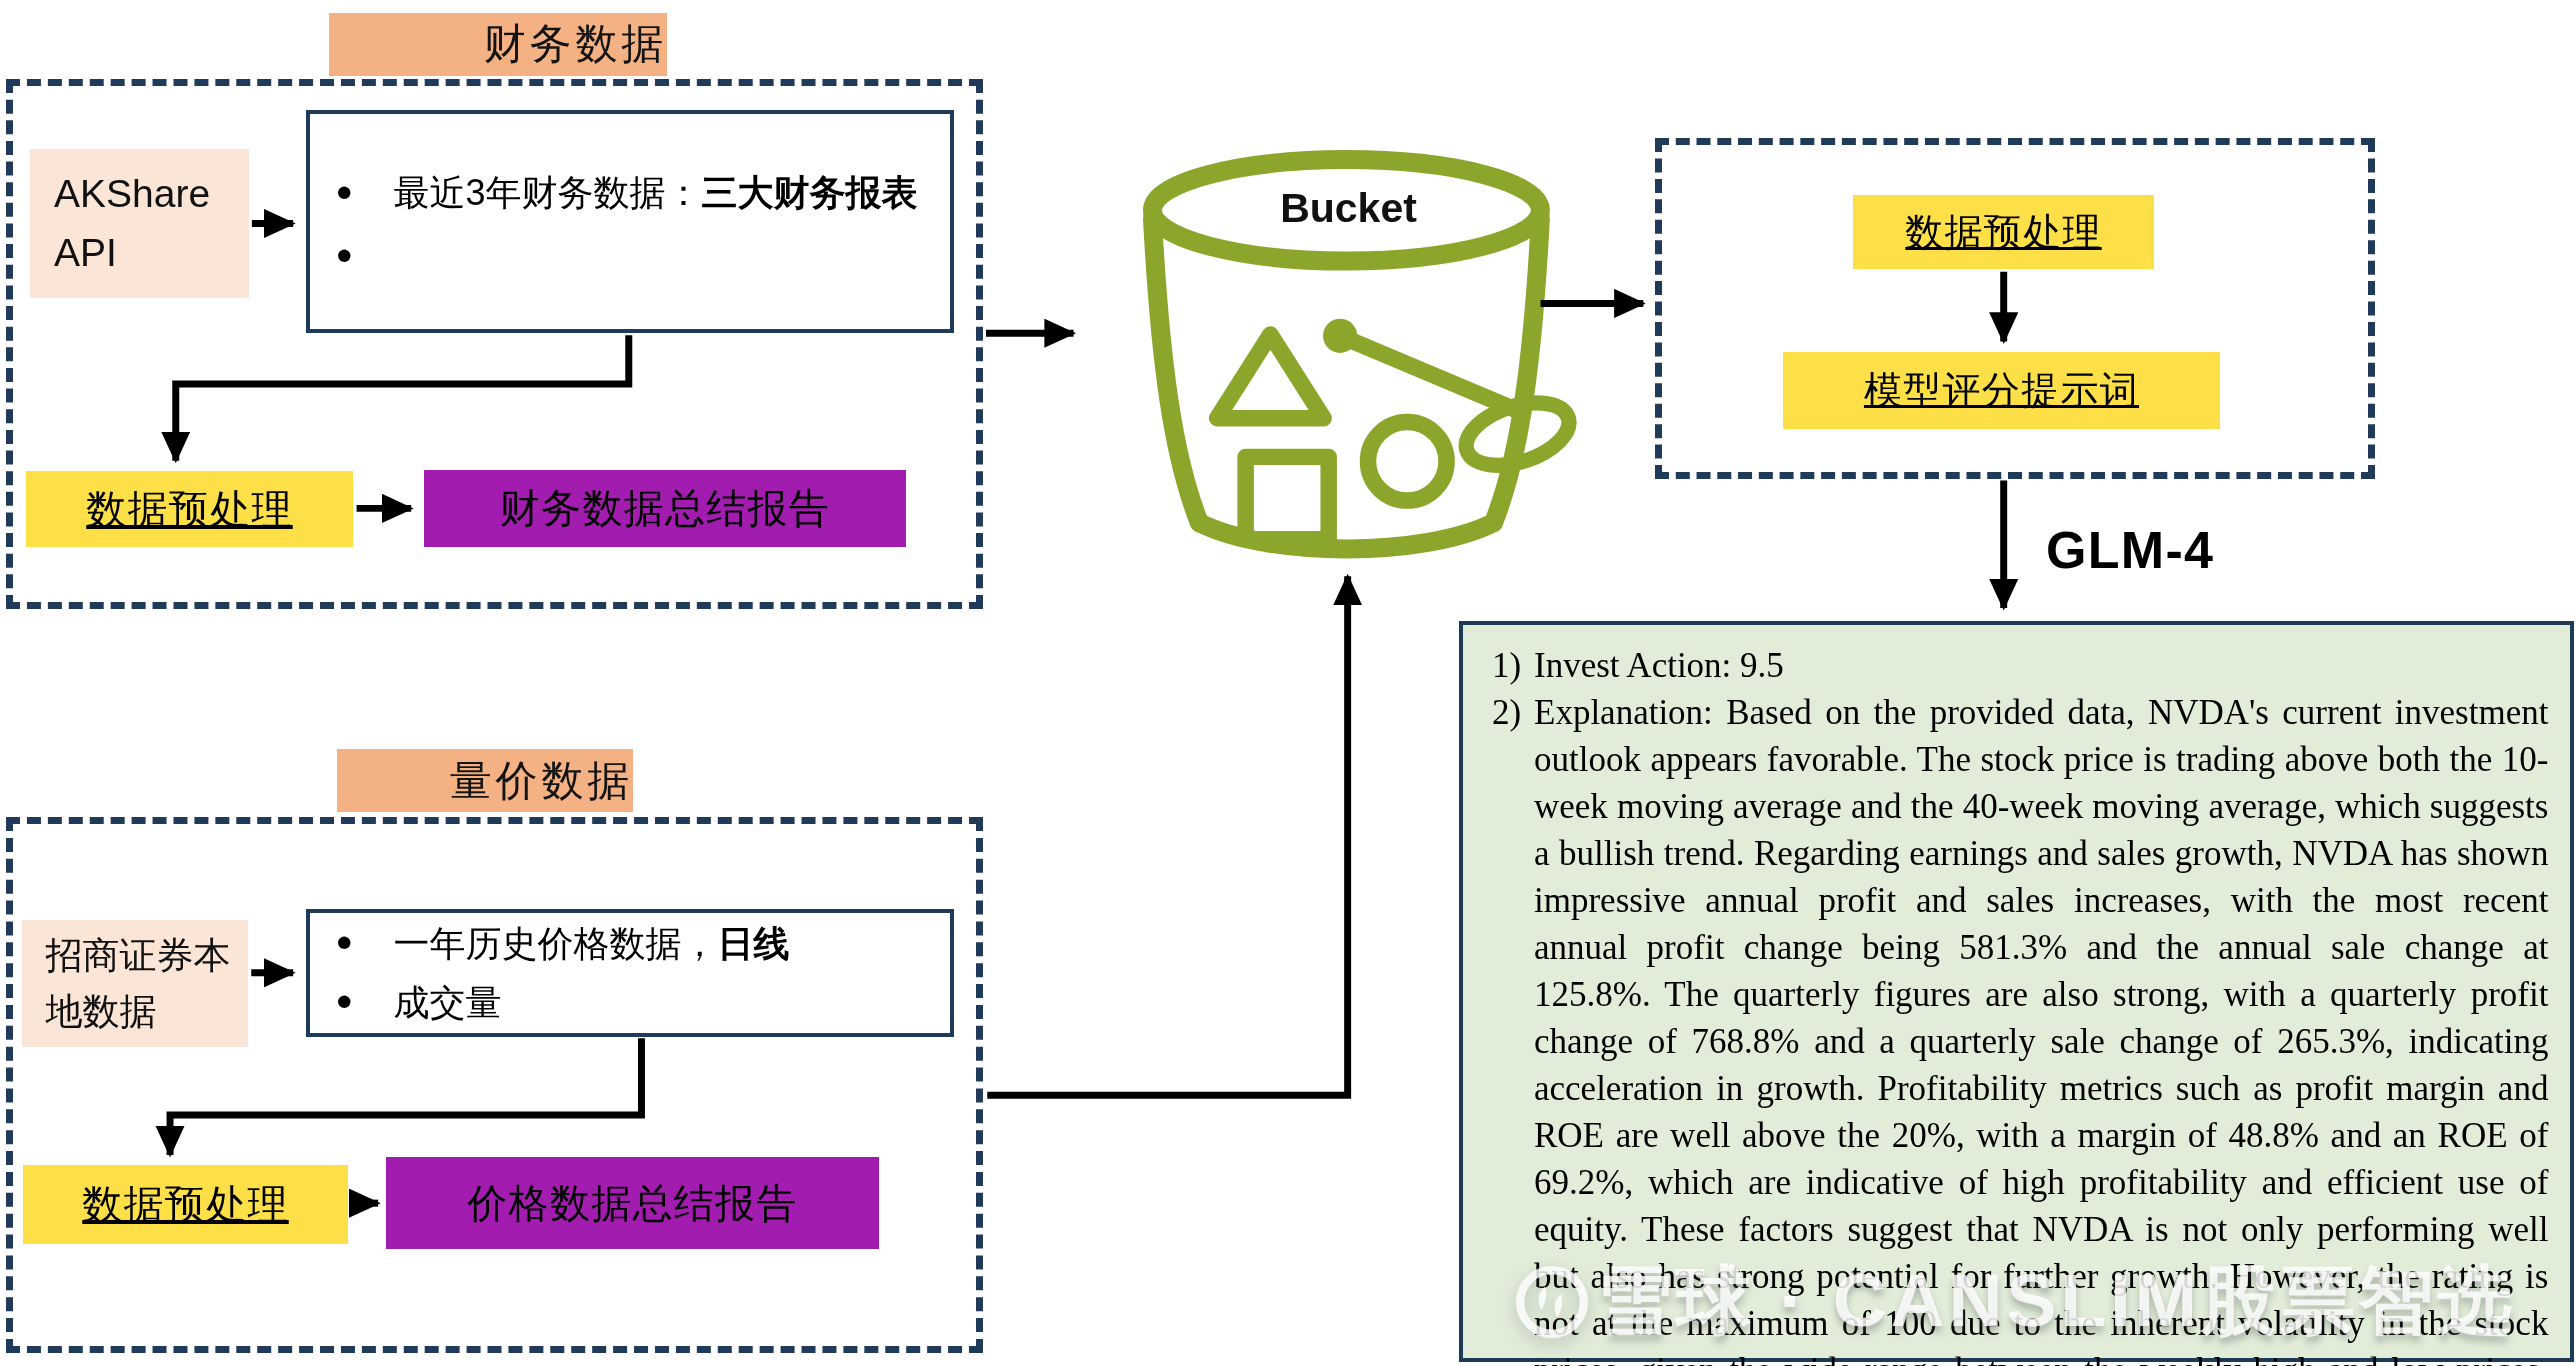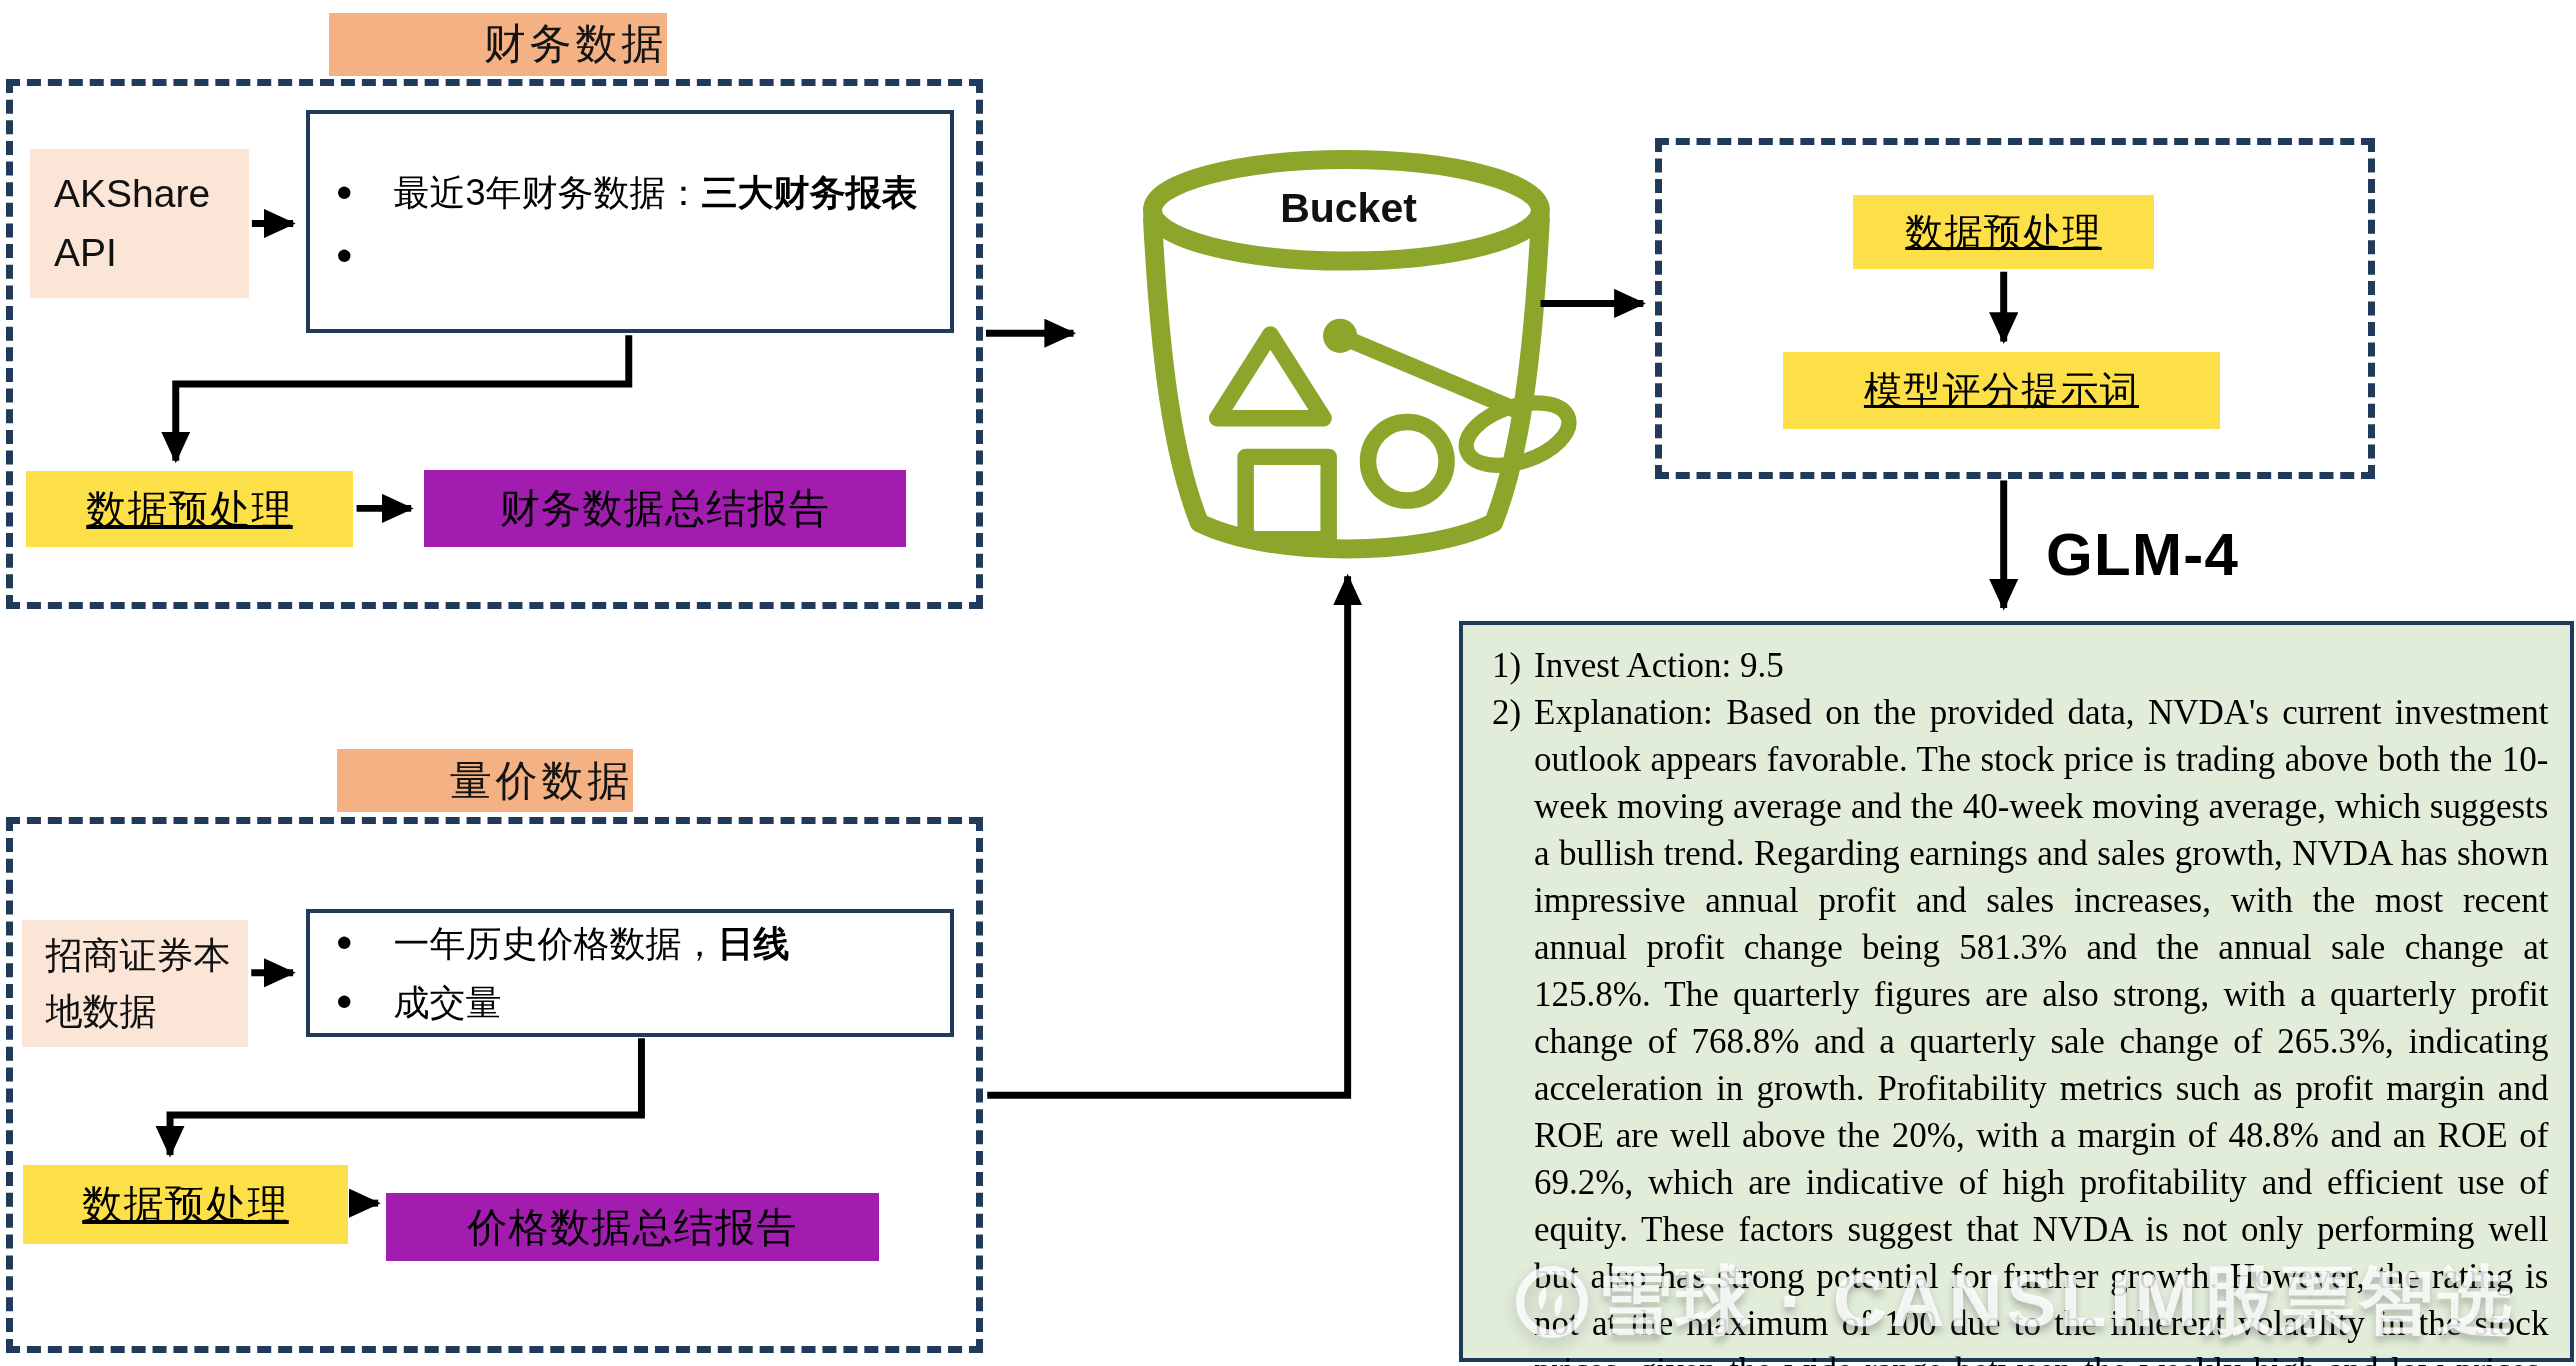--- a/index.html
+++ b/index.html
@@ -29,21 +29,21 @@
   .bullet-dot{flex:0 0 58px;font-size:29px;padding-top:3.8px;padding-left:9px;}
   .bold{font-weight:bold;}
   
   .node{
     display:flex;align-items:center;justify-content:center;
     font-size:40px;letter-spacing:1.3px;color:#000;z-index:3;text-align:center;
   }
   .blue{background:#fde047;text-decoration:underline;}
   .green{background:#a21caf;font-family:Liberation Serif, serif;}
   
-  #glm-label{left:2046px;top:520px;font-size:60px;font-weight:600;z-index:3;letter-spacing:1.3px;}
+  #glm-label{left:2046px;top:520px;font-size:52px;font-weight:600;z-index:3;letter-spacing:1.3px;}
   
   #bucket-wrap{left:1123px;top:152px;width:457px;height:431px;z-index:2;}
   #bucket-wrap svg{overflow:visible;}
   #bucket-label{
     left:1193px;top:185px;width:311px;z-index:3;text-align:center;
     font-size:41px;font-weight:600;color:#111;
   }
   
   #result-box{
     left:1459px;top:621px;width:1115px;height:741px;
@@ -109,21 +109,21 @@
   </div>
   <div class="bullet-item">
     <span class="bullet-dot">●</span>
     <span><span>成交量</span><span class="bold"></span></span>
   </div>
 </div>
 
 <div class="abs node blue" style="left:23px;top:1165px;width:325px;height:79px;">
   <span>数据预处理</span>
 </div>
-<div class="abs node green" style="left:386px;top:1193px;width:493px;height:68px;">
+<div class="abs node green" style="left:386px;top:1157px;width:493px;height:92px;">
   <span>价格数据总结报告</span>
 </div>
 
 <div class="abs" id="bucket-wrap">
   <svg width="457" height="431" viewBox="0 0 720 680" fill="none" stroke="#8BA62B" stroke-width="30" stroke-linecap="round" stroke-linejoin="round">
     <ellipse cx="352" cy="92" rx="306" ry="80"></ellipse>
     <path d="M 46 105 C 58 330 78 480 120 585"></path>
     <path d="M 658 105 C 646 330 626 480 584 585"></path>
     <path d="M 120 585 C 230 640 474 640 584 585"></path>
     <path d="M 232 288 L 316 420 L 148 420 Z" stroke-width="26"></path>

